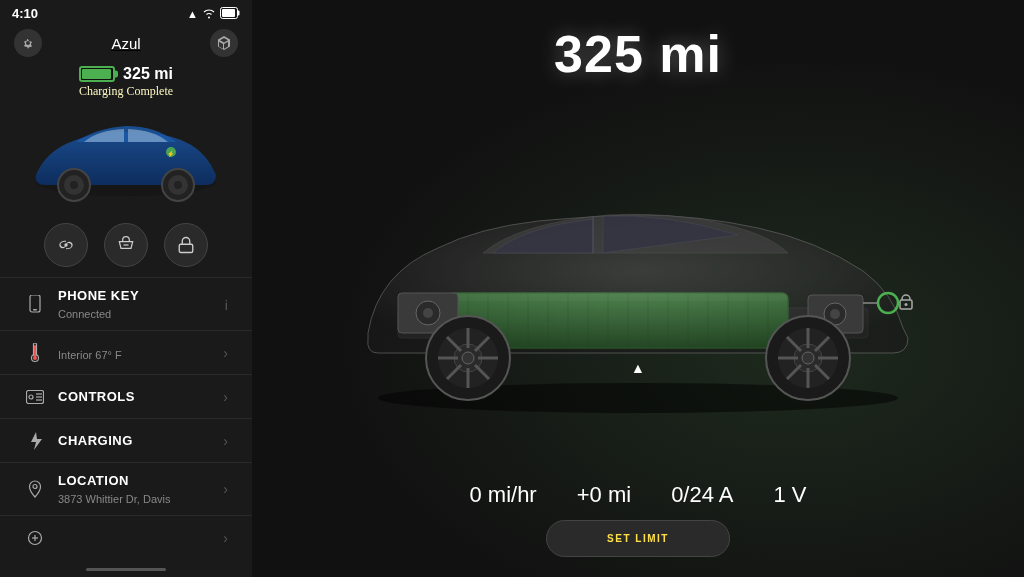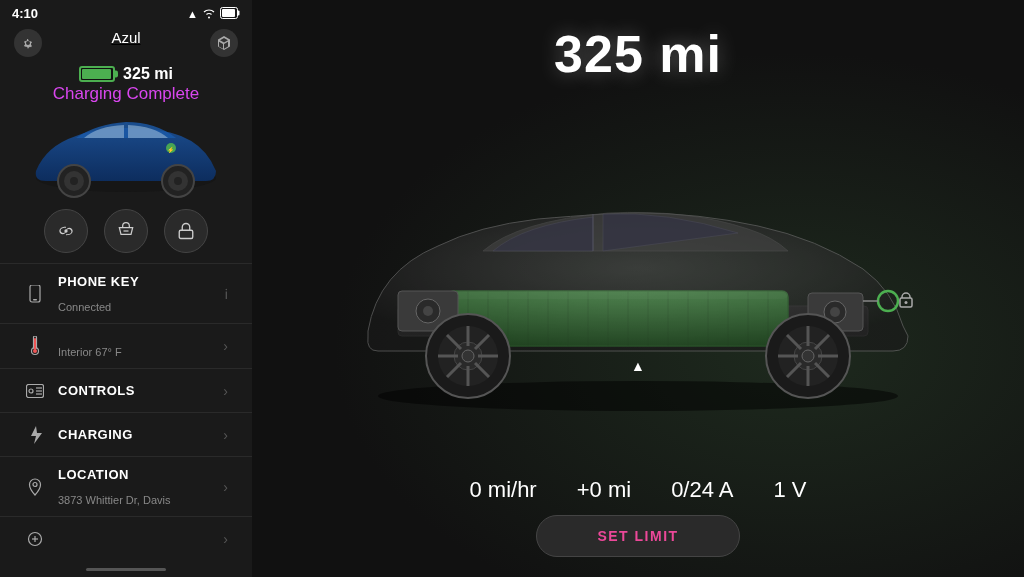--- a/index.html
+++ b/index.html
@@ -32,20 +32,21 @@
       font-size: 12px;
       color: #fff;
     }
     .status-time { font-weight: 600; font-size: 13px; }
     .status-icons { display: flex; align-items: center; gap: 4px; font-size: 11px; }
 
     
     .sidebar-header {
       display: flex;
       justify-content: space-between;
+      align-items: center;
       padding: 4px 14px 6px 14px;
       text-decoration: underline;
     }
     .gear-icon, .box-icon {
       width: 28px; height: 28px;
       border-radius: 50%;
       background: #333;
       display: flex; align-items: center; justify-content: center;
       color: #aaa; font-size: 14px; cursor: pointer;
     }
@@ -80,21 +81,21 @@
       border-radius: 0 2px 2px 0;
     }
     .battery-fill {
       position: absolute;
       left: 1px; top: 1px; bottom: 1px;
       width: 90%;
       background: #4caf50;
       border-radius: 1px;
     }
     .battery-miles { color: #fff; font-size: 16px; font-weight: 600; }
-    .charging-status { color: #d946ef; font-size: 17px; margin-top: 1px; }
+    .charging-status { color: #fef9c3; font-size: 12px; margin-top: 1px; font-family: Liberation Serif, serif; }
 
     
     .car-image-area {
       width: 100%;
       height: 110px;
       display: flex;
       align-items: center;
       justify-content: center;
       position: relative;
       overflow: hidden;
@@ -130,21 +131,21 @@
       gap: 12px;
       min-height: 44px;
     }
     .menu-icon {
       width: 22px;
       display: flex; align-items: center; justify-content: center;
       color: #aaa; font-size: 16px; flex-shrink: 0;
     }
     .menu-text { flex: 1; }
     .menu-title { color: #fff; font-size: 13px; font-weight: 600; letter-spacing: 0.5px; }
-    .menu-subtitle { color: #888; font-size: 11px; margin-top: 12px; }
+    .menu-subtitle { color: #888; font-size: 11px; margin-top: 5px; }
     .menu-chevron { color: #555; font-size: 14px; margin-left: auto; }
     .menu-info { color: #555; font-size: 14px; margin-left: auto; }
 
     
     .home-bar {
       margin-top: auto;
       display: flex;
       justify-content: center;
       padding: 8px 0 6px 0;
     }
@@ -195,22 +196,22 @@
     }
     .stat-item { text-align: right; }
     .stat-value { color: #fff; font-size: 22px; font-weight: 400; }
 
     
     .set-limit-btn {
       background: #2a2a2a;
       border: 1px solid #444;
       border-radius: 30px;
       padding: 12px 60px;
-      color: #ec4899;
-      font-size: 14px;
+      color: #fde047;
+      font-size: 10px;
       font-weight: 600;
       letter-spacing: 1.5px;
       cursor: pointer;
       margin-bottom: 20px;
     }
 
     
     .right-bg {
       position: absolute;
       inset: 0;

